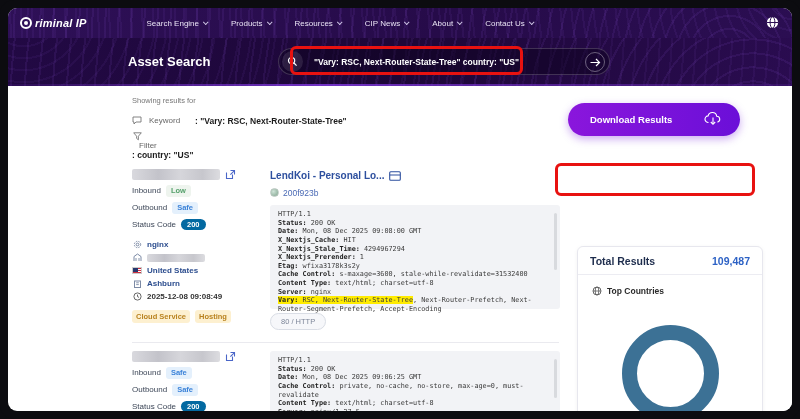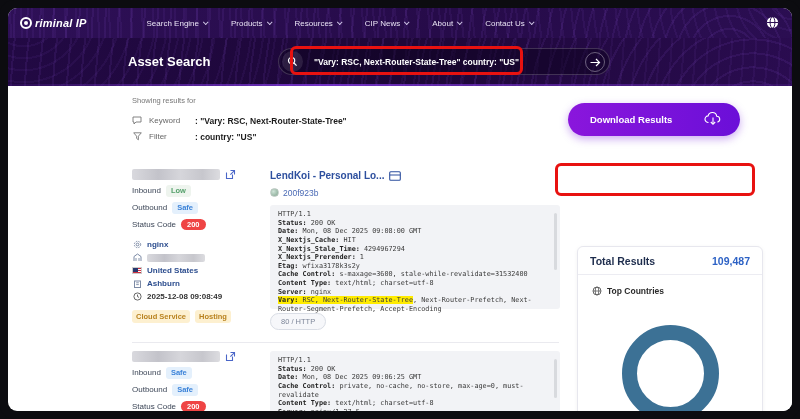--- a/index.html
+++ b/index.html
@@ -51,21 +51,21 @@
 
   .result-left { position:absolute; left:112px; width:135px; }
   .ip-row { display:flex; align-items:center; gap:5px; }
   .blur-chip { height:11px; border-radius:2px;
     background:linear-gradient(90deg,#d9d9de 0%, #c3c3ca 30%, #d6d6db 55%, #c7c7cd 80%, #dcdce0 100%);
     filter:blur(0.6px); }
   .kv-row { display:flex; align-items:center; gap:5px; margin-top:5px; font-size:8px; color:#3c4657; }
   .tag { font-size:7.5px; font-weight:bold; padding:1px 5px; border-radius:3px; line-height:1.3; }
   .tag-low  { background:#eef4ee; color:#55a06b; }
   .tag-safe { background:#e4f0fc; color:#3b82d8;text-align:right; }
-  .tag-200  { background:#ef4444; color:#fff; border-radius:8px; padding:1px 6px; }
+  .tag-200  { background:#0369a1; color:#fff; border-radius:8px; padding:1px 6px; }
   .info-row { display:flex; align-items:center; gap:5px; font-size:8px; color:#2c4d8e; font-weight:bold; }
   .icn { width:10px; display:inline-flex; justify-content:center; flex:0 0 auto; }
   .flag { width:10px; height:7px; position:relative; border:0.5px solid #ccc;
     background:repeating-linear-gradient(180deg,#cc2e3f 0 1px,#fff 1px 2px); }
   .flag::after { content:""; position:absolute; left:0; top:0; width:4.5px; height:3.5px; background:#27386e; }
   .otag { font-size:7.5px; color:#b9821f; background:#fdf0d0; border-radius:3px; padding:2px 4px; font-weight:bold; }
 
   .r-title { position:absolute; font-size:10px; font-weight:bold; color:#2d4f9e; display:flex; align-items:center; gap:5px; }
   .fav-row { position:absolute; display:flex; align-items:flex-start; gap:4px; font-size:8.5px; color:#4a6ab5; }
   .fav-dot { width:9px; height:9px; border-radius:50%; background:radial-gradient(circle at 35% 35%, #cfe3d8, #7fa38d); border:0.5px solid #b9c6bf; }
@@ -174,21 +174,21 @@
 
       <div class="meta-row" style="top:30px;">
         <span class="icn">
           <svg width="10" height="9" viewBox="0 0 10 9">
               <path d="M1 1h8v5H4L2 8V6H1z" fill="none" stroke="#777" stroke-width="0.9"></path>
             </svg>
         </span>
         <span class="mlabel">Keyword</span>
         <span class="mvalue">: "Vary: RSC, Next-Router-State-Tree"</span>
       </div>
-      <div class="meta-row" style="top:46px;">
+      <div class="meta-row" style="top:46px;flex-direction:column;">
         <span class="icn">
           <svg width="9" height="9" viewBox="0 0 9 9">
               <path d="M0.7 0.8h7.6L5.4 4.2v3.6L3.6 6.4V4.2z" fill="none" stroke="#777" stroke-width="0.9"></path>
             </svg>
         </span>
         <span class="mlabel">Filter</span>
         <span class="mvalue">: country: "US"</span>
       </div>
 
       <div class="result-left" style="top:83px;">

